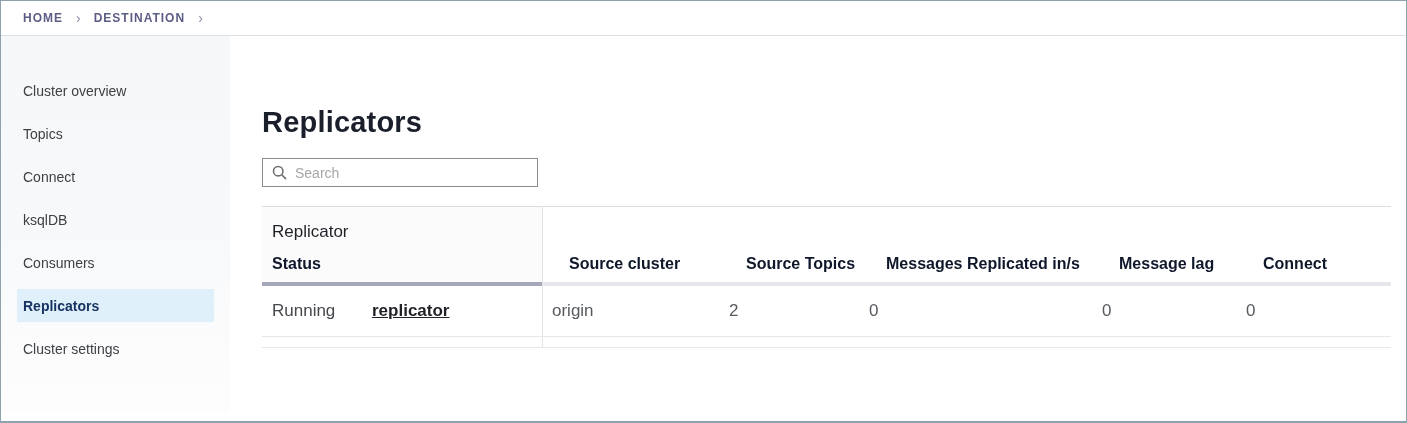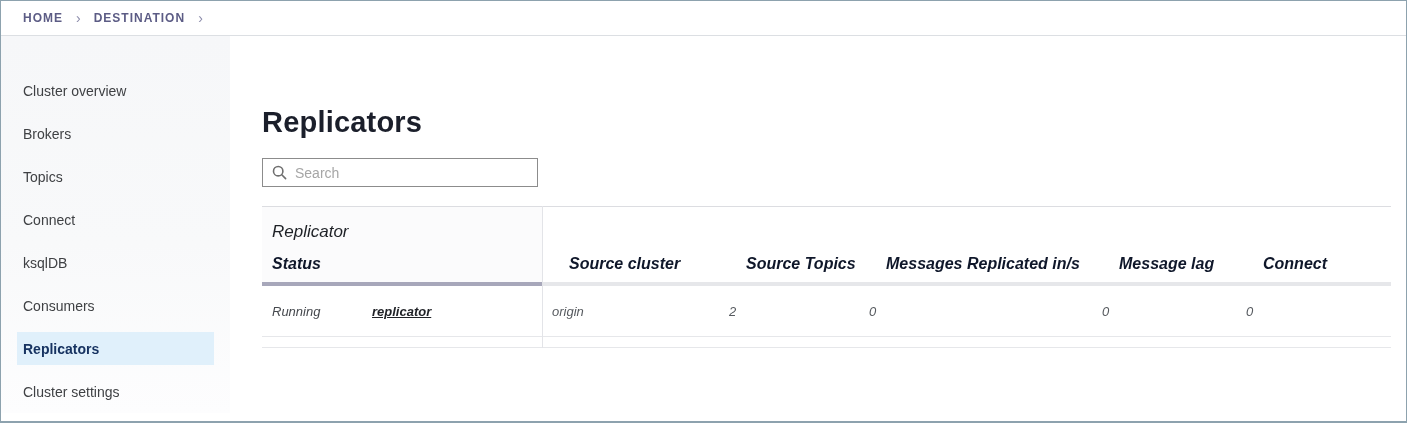--- a/index.html
+++ b/index.html
@@ -42,21 +42,21 @@
     border:1px solid #8c8c8c; border-radius:0; background:#fff;
     display:flex; align-items:center; padding:0 9px;
   }
   .searchbox svg { flex:0 0 auto; margin-right:8px; }
   .searchbox input {
     border:none; outline:none; flex:1; font-size:14px;
     font-family:"Liberation Sans", sans-serif; color:#333; background:transparent;
   }
   .searchbox input::placeholder { color:#a6a6a6; }
   
-  .table { position:absolute; left:32px; top:170px; width:1129px;font-style:italic; }
+  .table { position:absolute; left:32px; top:170px; width:1129px; }
   .v-divider {
     position:absolute; left:280px; top:0; width:1px; height:142px; background:#e3e4e8;
   }
   .thead { display:flex; border-top:1px solid #dcdde1; height:80px; }
   .thead-left {
     width:280px; background:#fbfbfc; border-bottom:4px solid #a7a7ba;
     display:flex; flex-direction:column; justify-content:flex-end;
     padding-bottom:9px;
   }
   .group-title { font-size:17px; font-weight:500; color:#1e2126; padding-left:10px; margin-bottom:13px; }
@@ -70,41 +70,40 @@
     align-items:end; padding-bottom:9px;
   }
   .thead-right .th { padding-left:27px; white-space:nowrap; }
   .trow { display:flex; height:51px; }
   .trow-left { width:280px; display:flex; align-items:center; }
   .trow-right {
     flex:1; display:grid; grid-template-columns:177px 140px 233px 144px 1fr;
     align-items:center; border-bottom:1px solid #e6e7ea;
   }
   .trow-left-inner { width:100%; display:flex; align-items:center; height:100%; border-bottom:1px solid #e6e7ea; }
-  .td { font-size:13px; color:#565a5f; padding-left:10px; white-space:nowrap; }
+  .td { font-size:17px; color:#565a5f; padding-left:10px; white-space:nowrap; }
   .td-status { width:100px; color:#45484d; }
   .name-link { color:#1f2126; font-weight:600; text-decoration:underline; cursor:pointer; }
   .trow.empty { height:11px; }
   .trow.empty .trow-left-inner, .trow.empty .trow-right { border-bottom:1px solid #e6e7ea; height:100%; }
 </style>
 </head>
 <body>
 
 <div class="frame">
 
   <div class="topbar">
     <span class="crumb">HOME</span>
     <span class="crumb-sep">›</span>
     <span class="crumb">DESTINATION</span>
     <span class="crumb-sep">›</span>
   </div>
 
   <div class="sidebar">
     <div class="nav-item">Cluster overview</div>
-    <div class="nav-item">Brokers</div>
     <div class="nav-item">Topics</div>
     <div class="nav-item">Connect</div>
     <div class="nav-item">ksqlDB</div>
     <div class="nav-item">Consumers</div>
     <div class="nav-item active">Replicators</div>
     <div class="nav-item">Cluster settings</div>
   </div>
 
   <div class="main">
     <h1 class="page-title">Replicators</h1>

